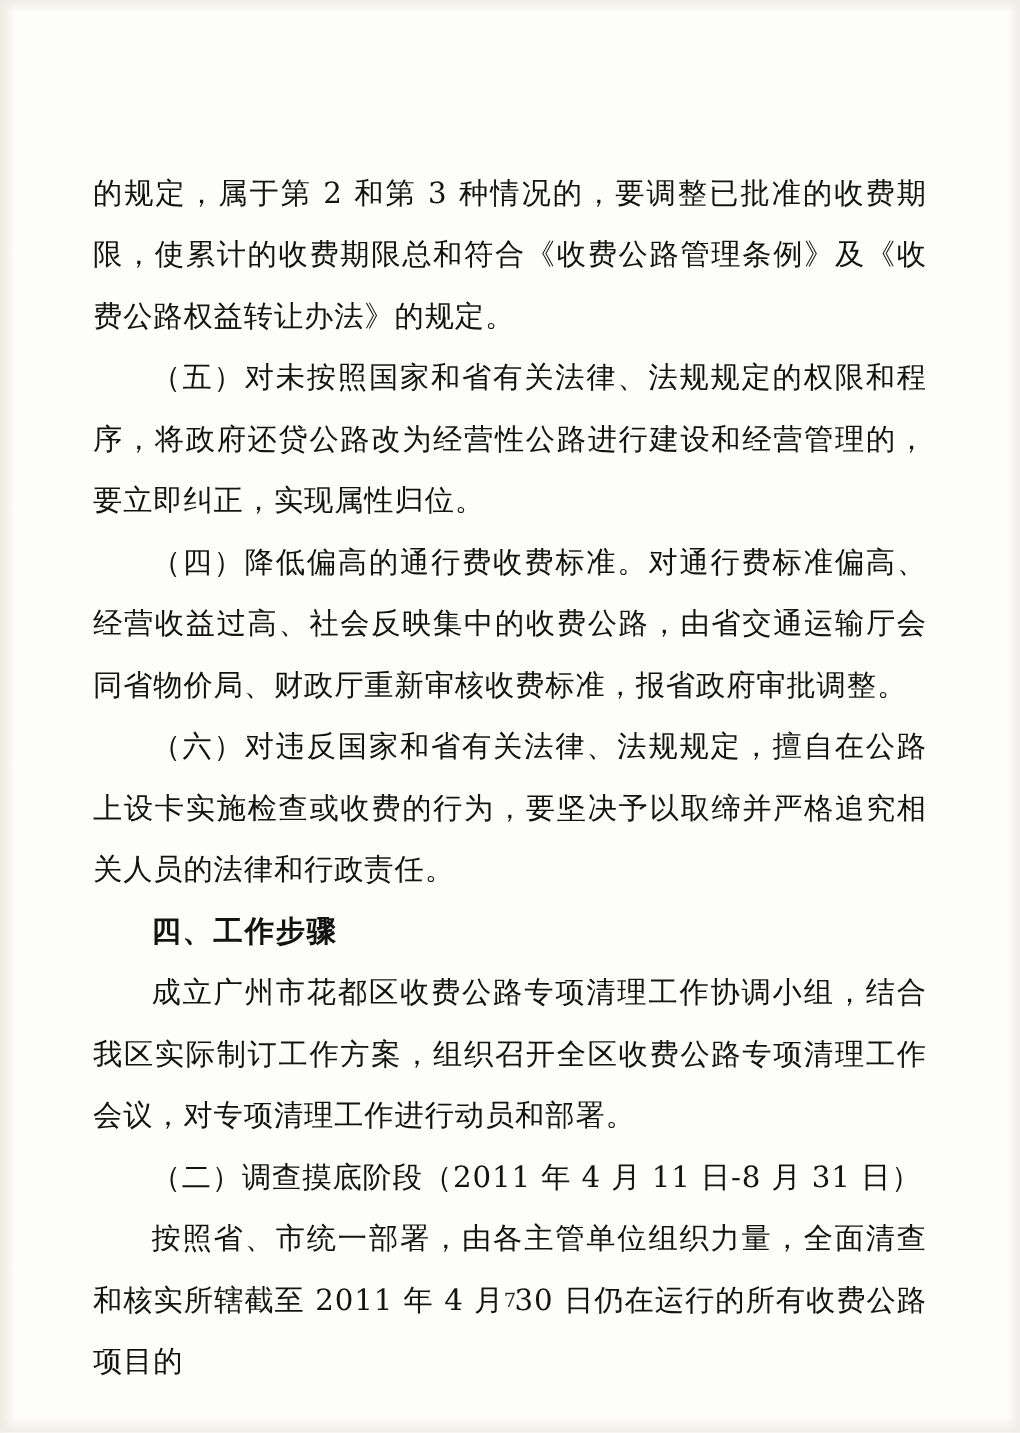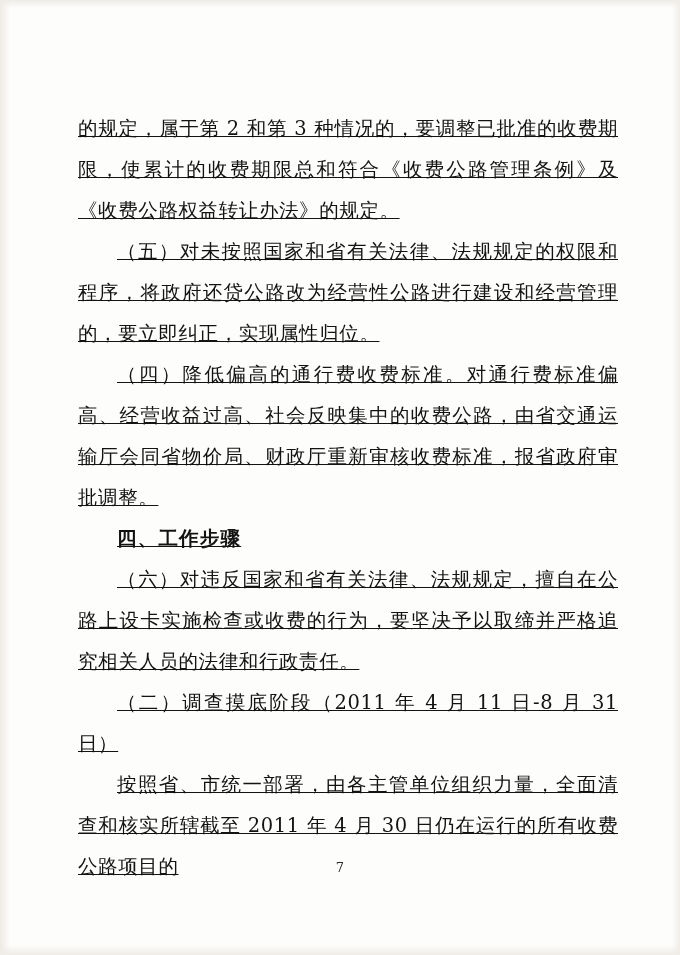--- a/index.html
+++ b/index.html
@@ -26,24 +26,23 @@
     left: 62px;
     top: 108px;
     width: 556px;
   }
   .para {
     font-size: 19.5px;
     line-height: 41px;
     letter-spacing: 0.6px;
     text-align: justify;
     text-justify: inter-ideograph;
-    margin: 0 0 0 16px;
+    margin: 0 0 0 0;
     color: #131313;
     font-weight: 500;
-    text-decoration: underline;
   }
   .para.indent {
     text-indent: 39px;
   }
   .para.heading {
     text-indent: 39px;
     font-weight: 700;
     letter-spacing: 1.2px;
   }
   .page-number {
@@ -92,20 +91,21 @@
 <div class="page">
   <div class="scan-edge-left"></div>
   <div class="scan-edge-top"></div>
   <div class="scan-edge-right"></div>
   <div class="scan-edge-bottom"></div>
 
   <div class="page-inner">
     <p class="para">的规定，属于第 2 和第 3 种情况的，要调整已批准的收费期限，使累计的收费期限总和符合《收费公路管理条例》及《收费公路权益转让办法》的规定。</p>
     <p class="para indent">（五）对未按照国家和省有关法律、法规规定的权限和程序，将政府还贷公路改为经营性公路进行建设和经营管理的，要立即纠正，实现属性归位。</p>
     <p class="para indent">（四）降低偏高的通行费收费标准。对通行费标准偏高、经营收益过高、社会反映集中的收费公路，由省交通运输厅会同省物价局、财政厅重新审核收费标准，报省政府审批调整。</p>
+    <p class="para indent">（六）对违反国家和省有关法律、法规规定，擅自在公路上设卡实施检查或收费的行为，要坚决予以取缔并严格追究相关人员的法律和行政责任。</p>
     <p class="para heading">四、工作步骤</p>
-    <p class="para indent">（六）对违反国家和省有关法律、法规规定，擅自在公路上设卡实施检查或收费的行为，要坚决予以取缔并严格追究相关人员的法律和行政责任。</p>
+    <p class="para indent">成立广州市花都区收费公路专项清理工作协调小组，结合我区实际制订工作方案，组织召开全区收费公路专项清理工作会议，对专项清理工作进行动员和部署。</p>
     <p class="para indent">（二）调查摸底阶段（2011 年 4 月 11 日-8 月 31 日）</p>
     <p class="para indent">按照省、市统一部署，由各主管单位组织力量，全面清查和核实所辖截至 2011 年 4 月 30 日仍在运行的所有收费公路项目的</p>
   </div>
 
   <div class="page-number">7</div>
 </div>
 
 </body></html>

